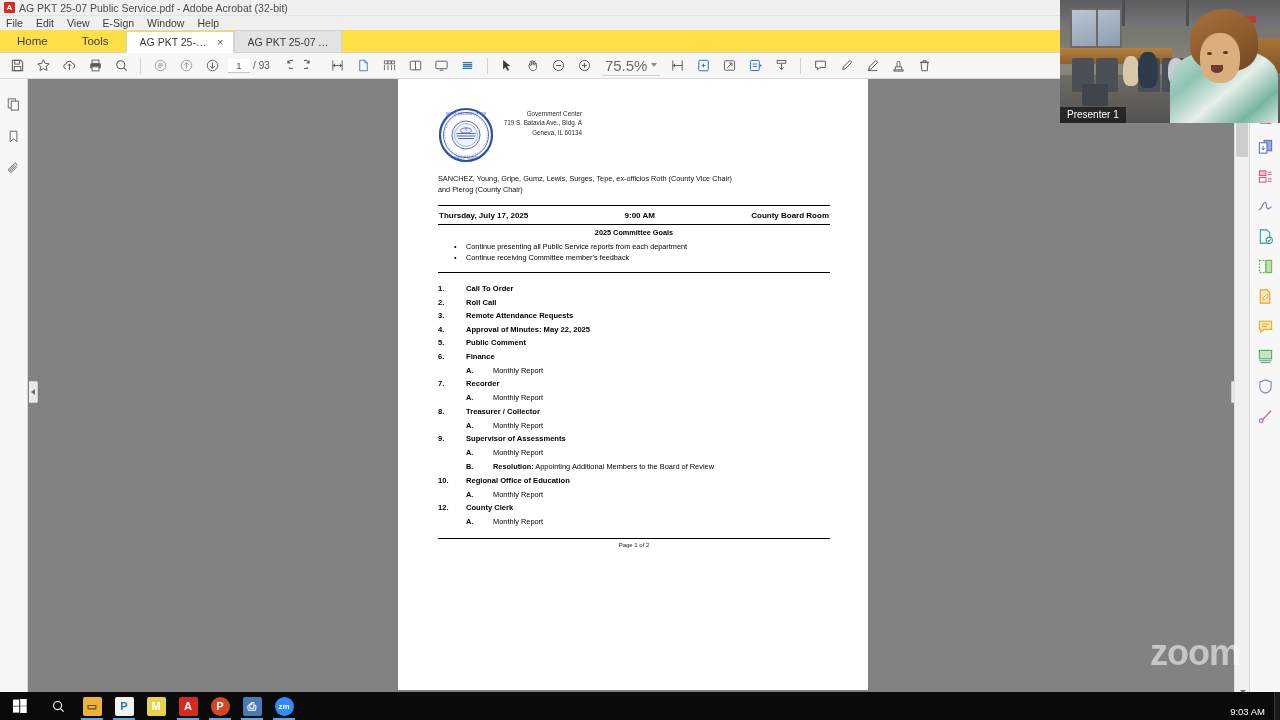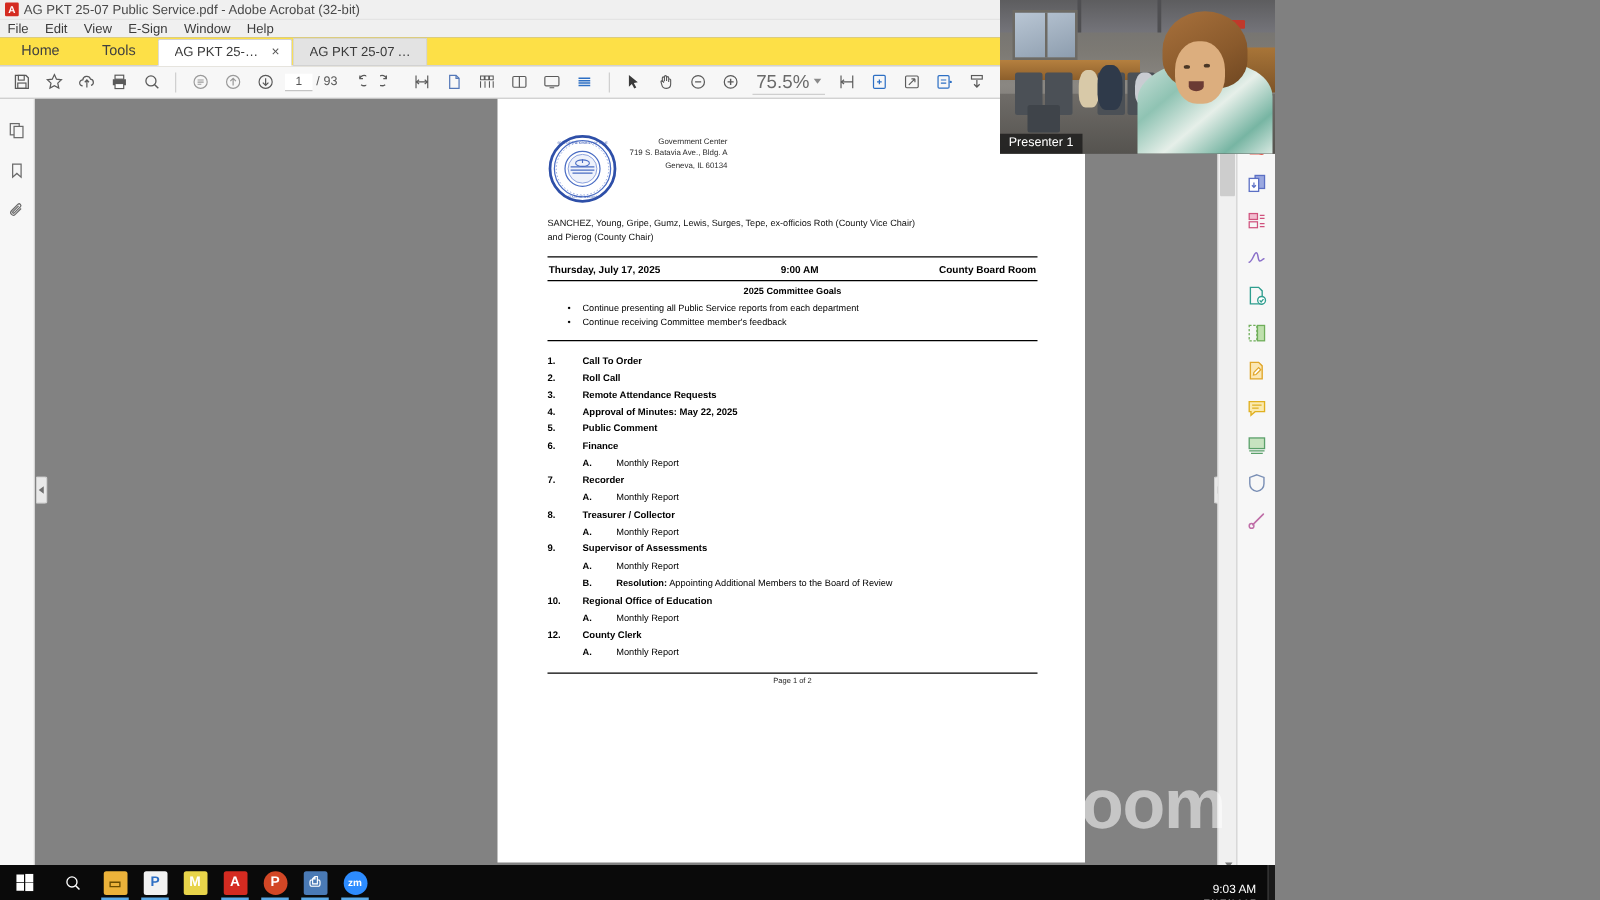--- a/index.html
+++ b/index.html
@@ -3,21 +3,21 @@
 <meta charset="utf-8">
 <style>
   * { margin:0; padding:0; box-sizing:border-box; }
   html,body { width:1280px; height:720px; overflow:hidden; }
   body {
     font-family:"Liberation Sans", sans-serif;
     background:#808080;
     font-size:11px;
     -webkit-font-smoothing:antialiased;
   }
-  .app { position:relative; width:1020px; height:720px; }
+  .app { position:relative; width:1280px; height:720px; }
 
   
   .titlebar {
     height:16px; background:#f0f0f0; display:flex; align-items:center;
     padding-left:4px; border-bottom:1px solid #e4e4e4;
   }
   .title-ico {
     width:11px; height:11px; background:#d42b21; border-radius:1px;
     position:relative; margin-right:4px; flex:none;
   }
@@ -206,21 +206,21 @@
   }
   .p-eye { position:absolute; width:5px; height:3px; background:#4a3726; border-radius:50%; }
   .p-mouth { position:absolute; width:12px; height:8px; background:#6b3b34; border-radius:0 0 50% 50%; }
   .vid-label {
     position:absolute; left:0; bottom:0; padding:2px 7px 3px;
     background:rgba(20,20,20,.72); color:#fff; font-size:10px;
   }
 
   
   .wm {
-    position:absolute; right:40px; bottom:28px; font-size:56px; color:rgba(255,255,255,.55);
+    position:absolute; right:40px; bottom:28px; font-size:36px; color:rgba(255,255,255,.55);
     font-weight:bold; letter-spacing:-1px; line-height:1; user-select:none;
   }
 
   
   .taskbar {
     position:absolute; left:0; right:0; bottom:0; height:28px; background:#0a0a0a;
     display:flex; align-items:center;
   }
   .tb-start { width:40px; height:28px; display:flex; align-items:center; justify-content:center; }
   .tb-search { width:36px; height:28px; display:flex; align-items:center; justify-content:center; }

